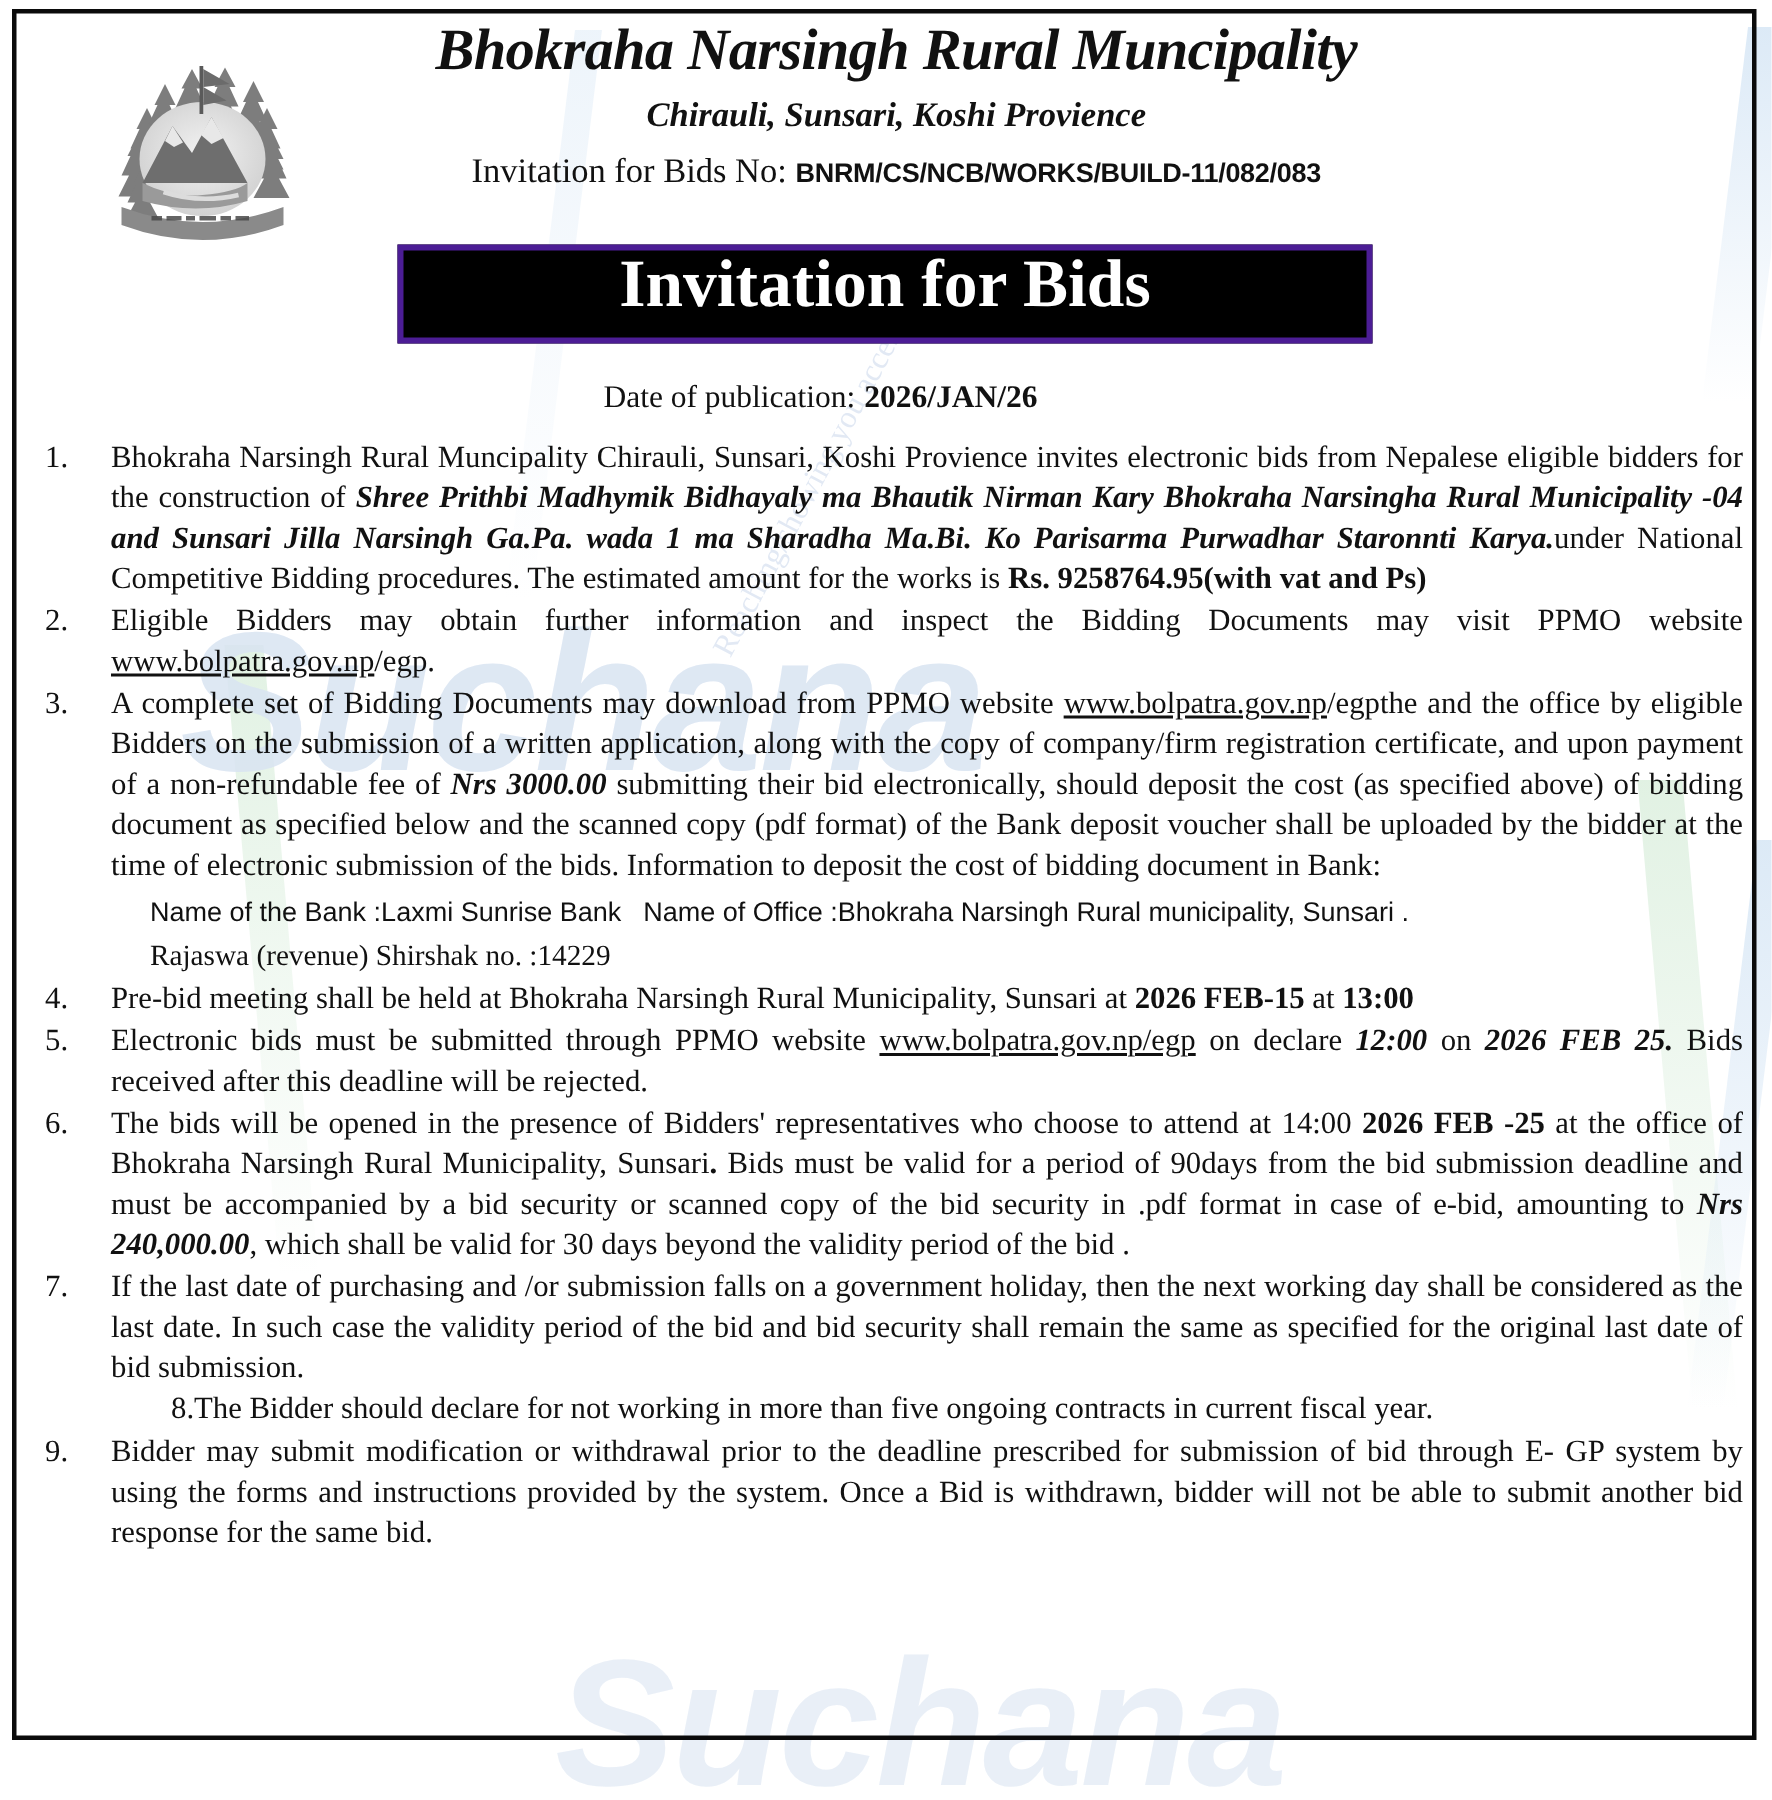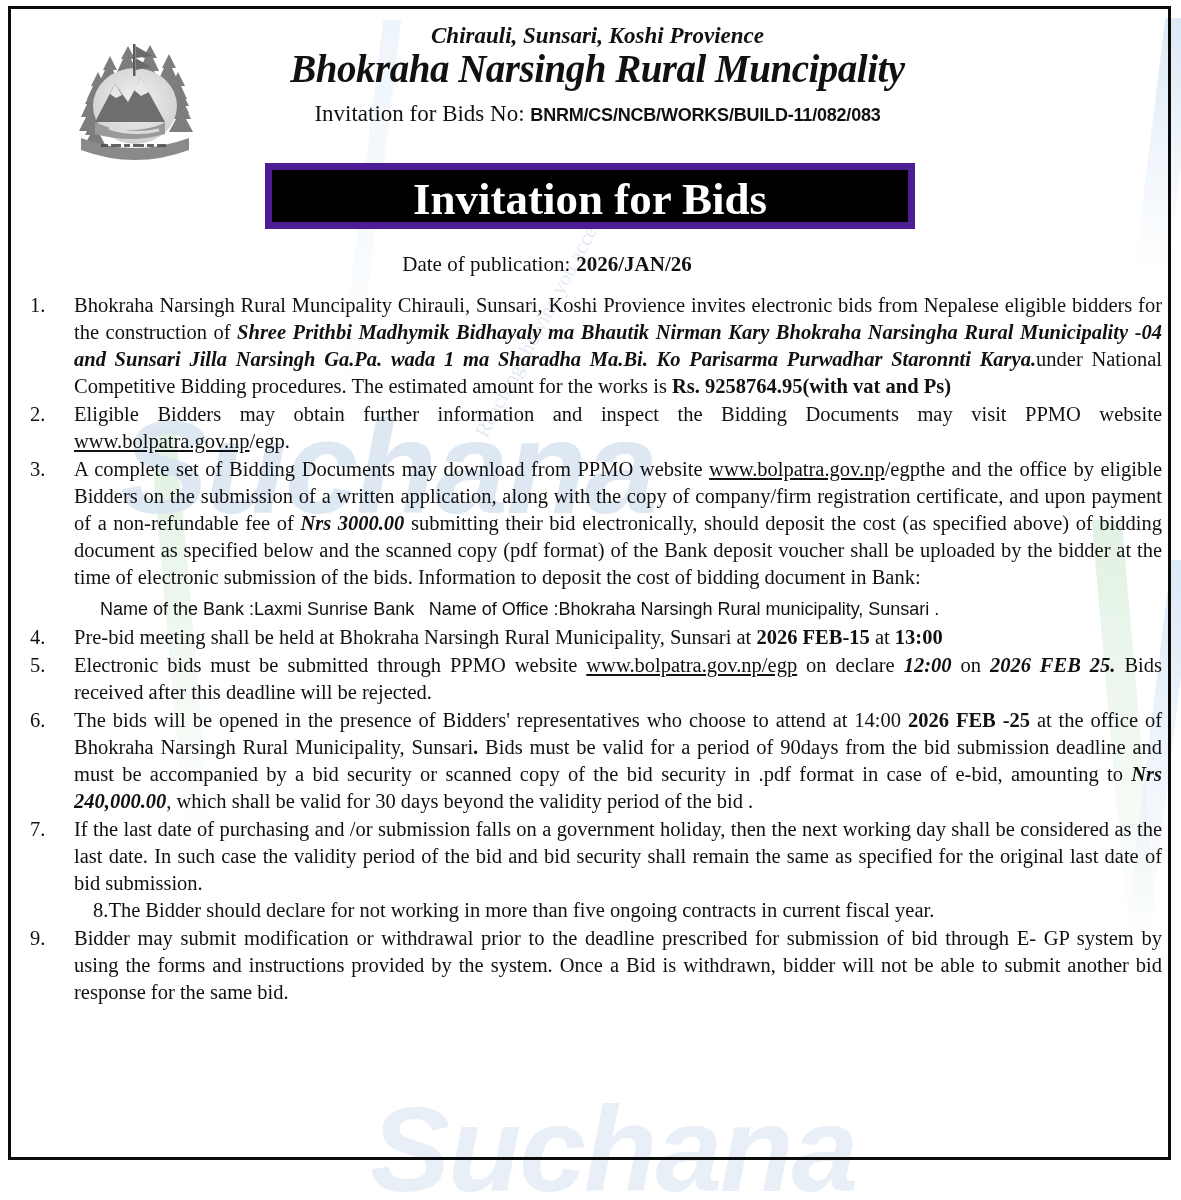--- a/index.html
+++ b/index.html
@@ -114,23 +114,23 @@
     font-size: 18px;
     letter-spacing: -0.2px;
   }
 
   
   #banner {
     position: absolute;
     left: 265px; top: 163px;
     width: 650px; height: 66px;
     background: #000000;
-    border: 7px solid #4c1d95;
+    border: 4px solid #4c1d95;
     display: flex;
-    align-items: flex-end;
+    align-items: flex-start;
     justify-content: center;
   }
   #banner-title {
     color: #ffffff;
     font-family: "Liberation Serif", serif;
     font-weight: 700;
     font-size: 45px;
     line-height: 1;
     letter-spacing: 0px;
   }
@@ -181,21 +181,21 @@
   #bank-block {
     margin-top: 2px;
     margin-left: 26px;
     font-size: 19.5px;
     line-height: 1.5;
   }
   #bank-block .bank-line { white-space: nowrap; }
   #bank-block .sans { font-family: "Liberation Sans", sans-serif; font-size: 18px; }
 
   .sub-clause {
-    margin-left: 19px;
+    margin-left: 40px;
   }
 
   
   #source-note {
     position: absolute;
     right: 14px; top: 1212px;
     font-family: "Liberation Sans", sans-serif;
     font-style: italic;
     font-size: 17px;
     color: #0f766e;
@@ -263,22 +263,22 @@
             <rect x="46" y="118" width="10" height="3"></rect>
           <rect x="59" y="118" width="6" height="3"></rect>
             <rect x="68" y="118" width="11" height="3"></rect>
           <rect x="82" y="118" width="7" height="3"></rect>
             <rect x="92" y="118" width="9" height="3"></rect>
         </g>
       </svg>
     </div>
 
     <div id="header-text">
+      <div id="org-title">Bhokraha Narsingh Rural Muncipality</div>
       <div id="org-subtitle">Chirauli, Sunsari, Koshi Provience</div>
-      <div id="org-title">Bhokraha Narsingh Rural Muncipality</div>
       <div id="bid-no-line">
         <span>Invitation for Bids No:</span>
         <span class="bid-no-value">BNRM/CS/NCB/WORKS/BUILD-11/082/083</span>
       </div>
     </div>
   </div>
 
   <div id="banner">
     <span id="banner-title">Invitation for Bids</span>
   </div>
@@ -293,20 +293,21 @@
         <div class="clause-body"><span>Bhokraha Narsingh Rural Muncipality Chirauli, Sunsari, Koshi Provience invites  electronic bids from Nepalese eligible bidders for the construction of </span><span class="bi">Shree Prithbi Madhymik Bidhayaly ma Bhautik Nirman Kary Bhokraha Narsingha  Rural Municipality -04 and Sunsari Jilla Narsingh Ga.Pa. wada 1 ma Sharadha Ma.Bi. Ko Parisarma Purwadhar Staronnti Karya.</span><span>under National Competitive Bidding procedures. The estimated amount for the works is </span><span class="b">Rs. 9258764.95(with vat and Ps)</span></div>
       </div>
       <div class="clause">
         <div class="clause-num">2.</div>
         <div class="clause-body"><span>Eligible Bidders may obtain further information and inspect the Bidding Documents   may visit PPMO website </span><span class="u">www.bolpatra.gov.np</span><span>/egp.</span></div>
       </div>
       <div class="clause">
         <div class="clause-num">3.</div>
         <div class="clause-body"><span>A complete set of Bidding Documents may download  from PPMO website </span><span class="u">www.bolpatra.gov.np</span><span>/egpthe  and the office  by eligible Bidders on the submission of a written application, along with the copy of company/firm registration certificate, and upon payment of a non-refundable fee of </span><span class="bi">Nrs 3000.00</span><span>  submitting their bid electronically, should deposit the cost (as specified above) of bidding document as specified below and the scanned copy (pdf format) of the Bank deposit voucher shall be uploaded by the bidder at the time of electronic submission of the bids. Information to deposit the cost of bidding document in Bank:</span><div id="bank-block">
             <div class="bank-line"><span class="sans">Name of the Bank :Laxmi  Sunrise Bank</span><span>&nbsp;&nbsp;&nbsp;</span><span class="sans">Name of Office :Bhokraha Narsingh Rural municipality, Sunsari .</span></div>
+            <div class="bank-line">Rajaswa (revenue) Shirshak no. :14229</div>
           </div></div>
       </div>
       <div class="clause">
         <div class="clause-num">4.</div>
         <div class="clause-body"><span>Pre-bid meeting shall be held at Bhokraha Narsingh Rural Municipality, Sunsari at </span><span class="b">2026 FEB-15</span><span> at </span><span class="b">13:00</span></div>
       </div>
       <div class="clause">
         <div class="clause-num">5.</div>
         <div class="clause-body"><span> Electronic bids must be submitted   through PPMO website </span><span class="u">www.bolpatra.gov.np/egp</span><span> on declare </span><span class="bi">12:00</span><span> on </span><span class="bi">2026 FEB 25.</span><span> Bids received after this deadline will be rejected.</span></div>
       </div>

